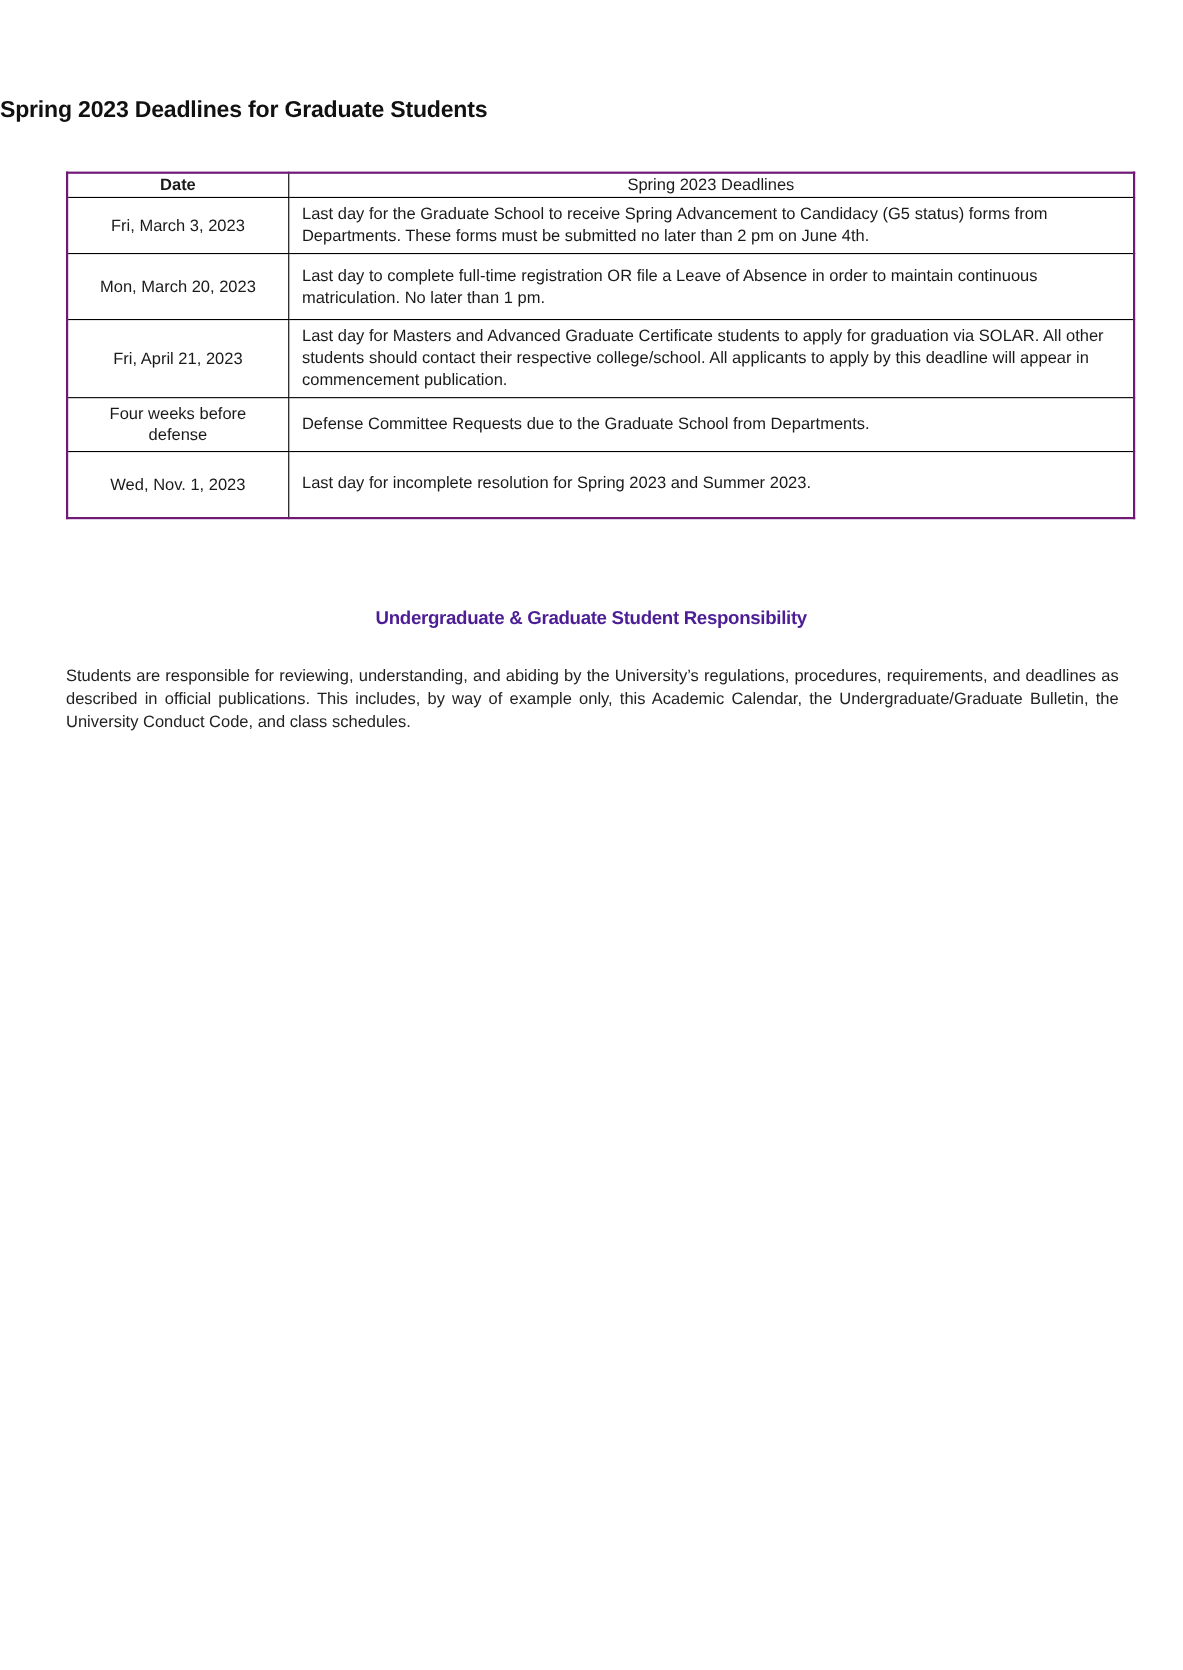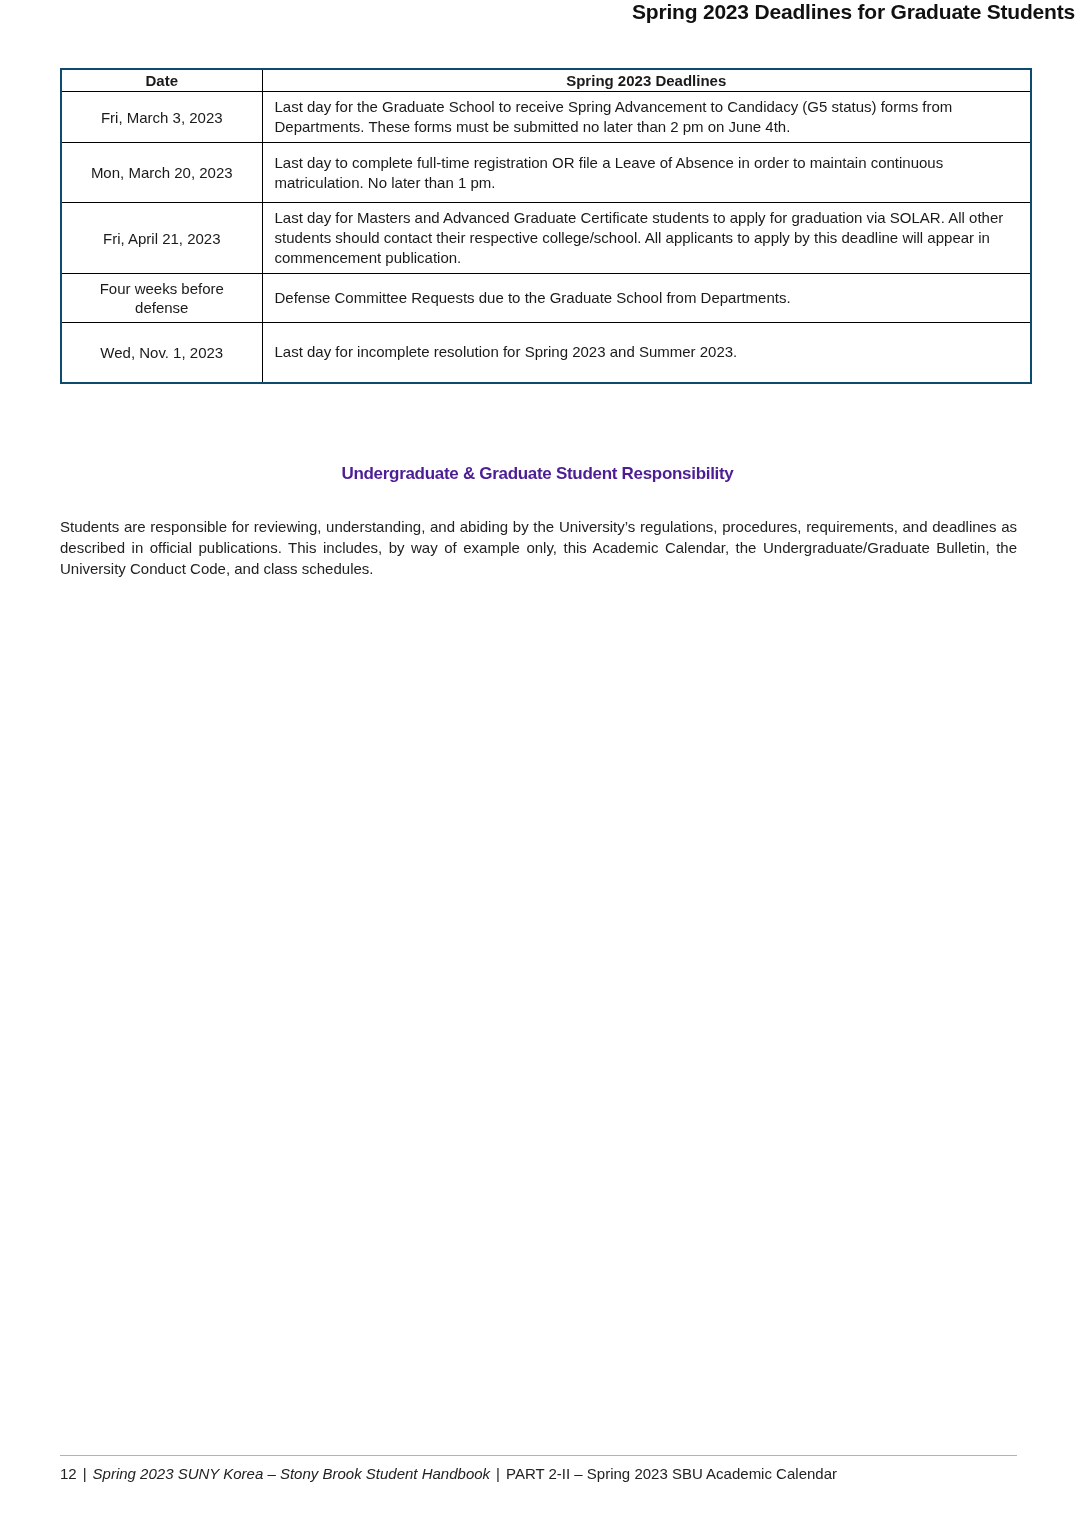--- a/index.html
+++ b/index.html
@@ -7,41 +7,42 @@
   .page {
     position:relative;
     width:1075px;
     height:1518px;
     background:#ffffff;
     color:#1a1a1a;
     font-family:"Liberation Sans","DejaVu Sans",sans-serif;
     overflow:hidden;
   }
   .doc-title {
-    text-align:right;
+    padding-top:88px;
+    text-align:left;
     font-size:21px;
     font-weight:700;
     letter-spacing:-0.2px;
     color:#111;
   }
   table.deadlines {
     margin:44px 0 0 60px;
     width:972px;
     border-collapse:collapse;
-    border:2px solid #0c4a6e;
+    border:2px solid #701a75;
     table-layout:fixed;
   }
   table.deadlines th,
   table.deadlines td {
     border:1px solid #000;
     vertical-align:middle;
     font-size:15px;
   }
   th.col-date { width:201px; font-weight:700; padding:2px 4px; height:21px; }
-  th.col-deadline { font-weight:700; padding:2px 4px; }
+  th.col-deadline { font-weight:400; padding:2px 4px; }
   td.date { text-align:center; padding:5px 11px; line-height:19px; }
   td.deadline { text-align:left; padding:5px 12px; line-height:20px; }
   tbody tr:nth-child(1){ height:33px; }
   tbody tr:nth-child(2){ height:60px; }
   tbody tr:nth-child(3){ height:35px; }
   tbody tr:nth-child(4){ height:45px; }
   tbody tr:nth-child(5){ height:60px; }
   tbody tr:nth-child(6){ height:38px; }
   tbody tr:nth-child(7){ height:55px; }
   tbody tr:nth-child(8){ height:57px; }
@@ -116,20 +117,14 @@
           <td class="date">Wed, Nov. 1, 2023</td>
           <td class="deadline">Last day for incomplete resolution for Spring 2023 and Summer 2023.</td>
         </tr>
       </tbody>
   </table>
 
   <div class="section-heading">Undergraduate &amp; Graduate Student Responsibility</div>
 
   <p class="section-body">Students are responsible for reviewing, understanding, and abiding by the University’s regulations, procedures, requirements, and deadlines as described in official publications. This includes, by way of example only, this Academic Calendar, the Undergraduate/Graduate Bulletin, the University Conduct Code, and class schedules.</p>
 
-  <div class="footer">
-    <div class="footer-rule"></div>
-    <div class="footer-text">
-      <span>12</span><span class="sep">|</span><span class="italic">Spring 2023 SUNY Korea – Stony Brook Student Handbook</span><span class="sep">|</span><span>PART 2-II – Spring 2023 SBU Academic Calendar</span>
-    </div>
-  </div>
 
 </div>
 
 </body></html>

